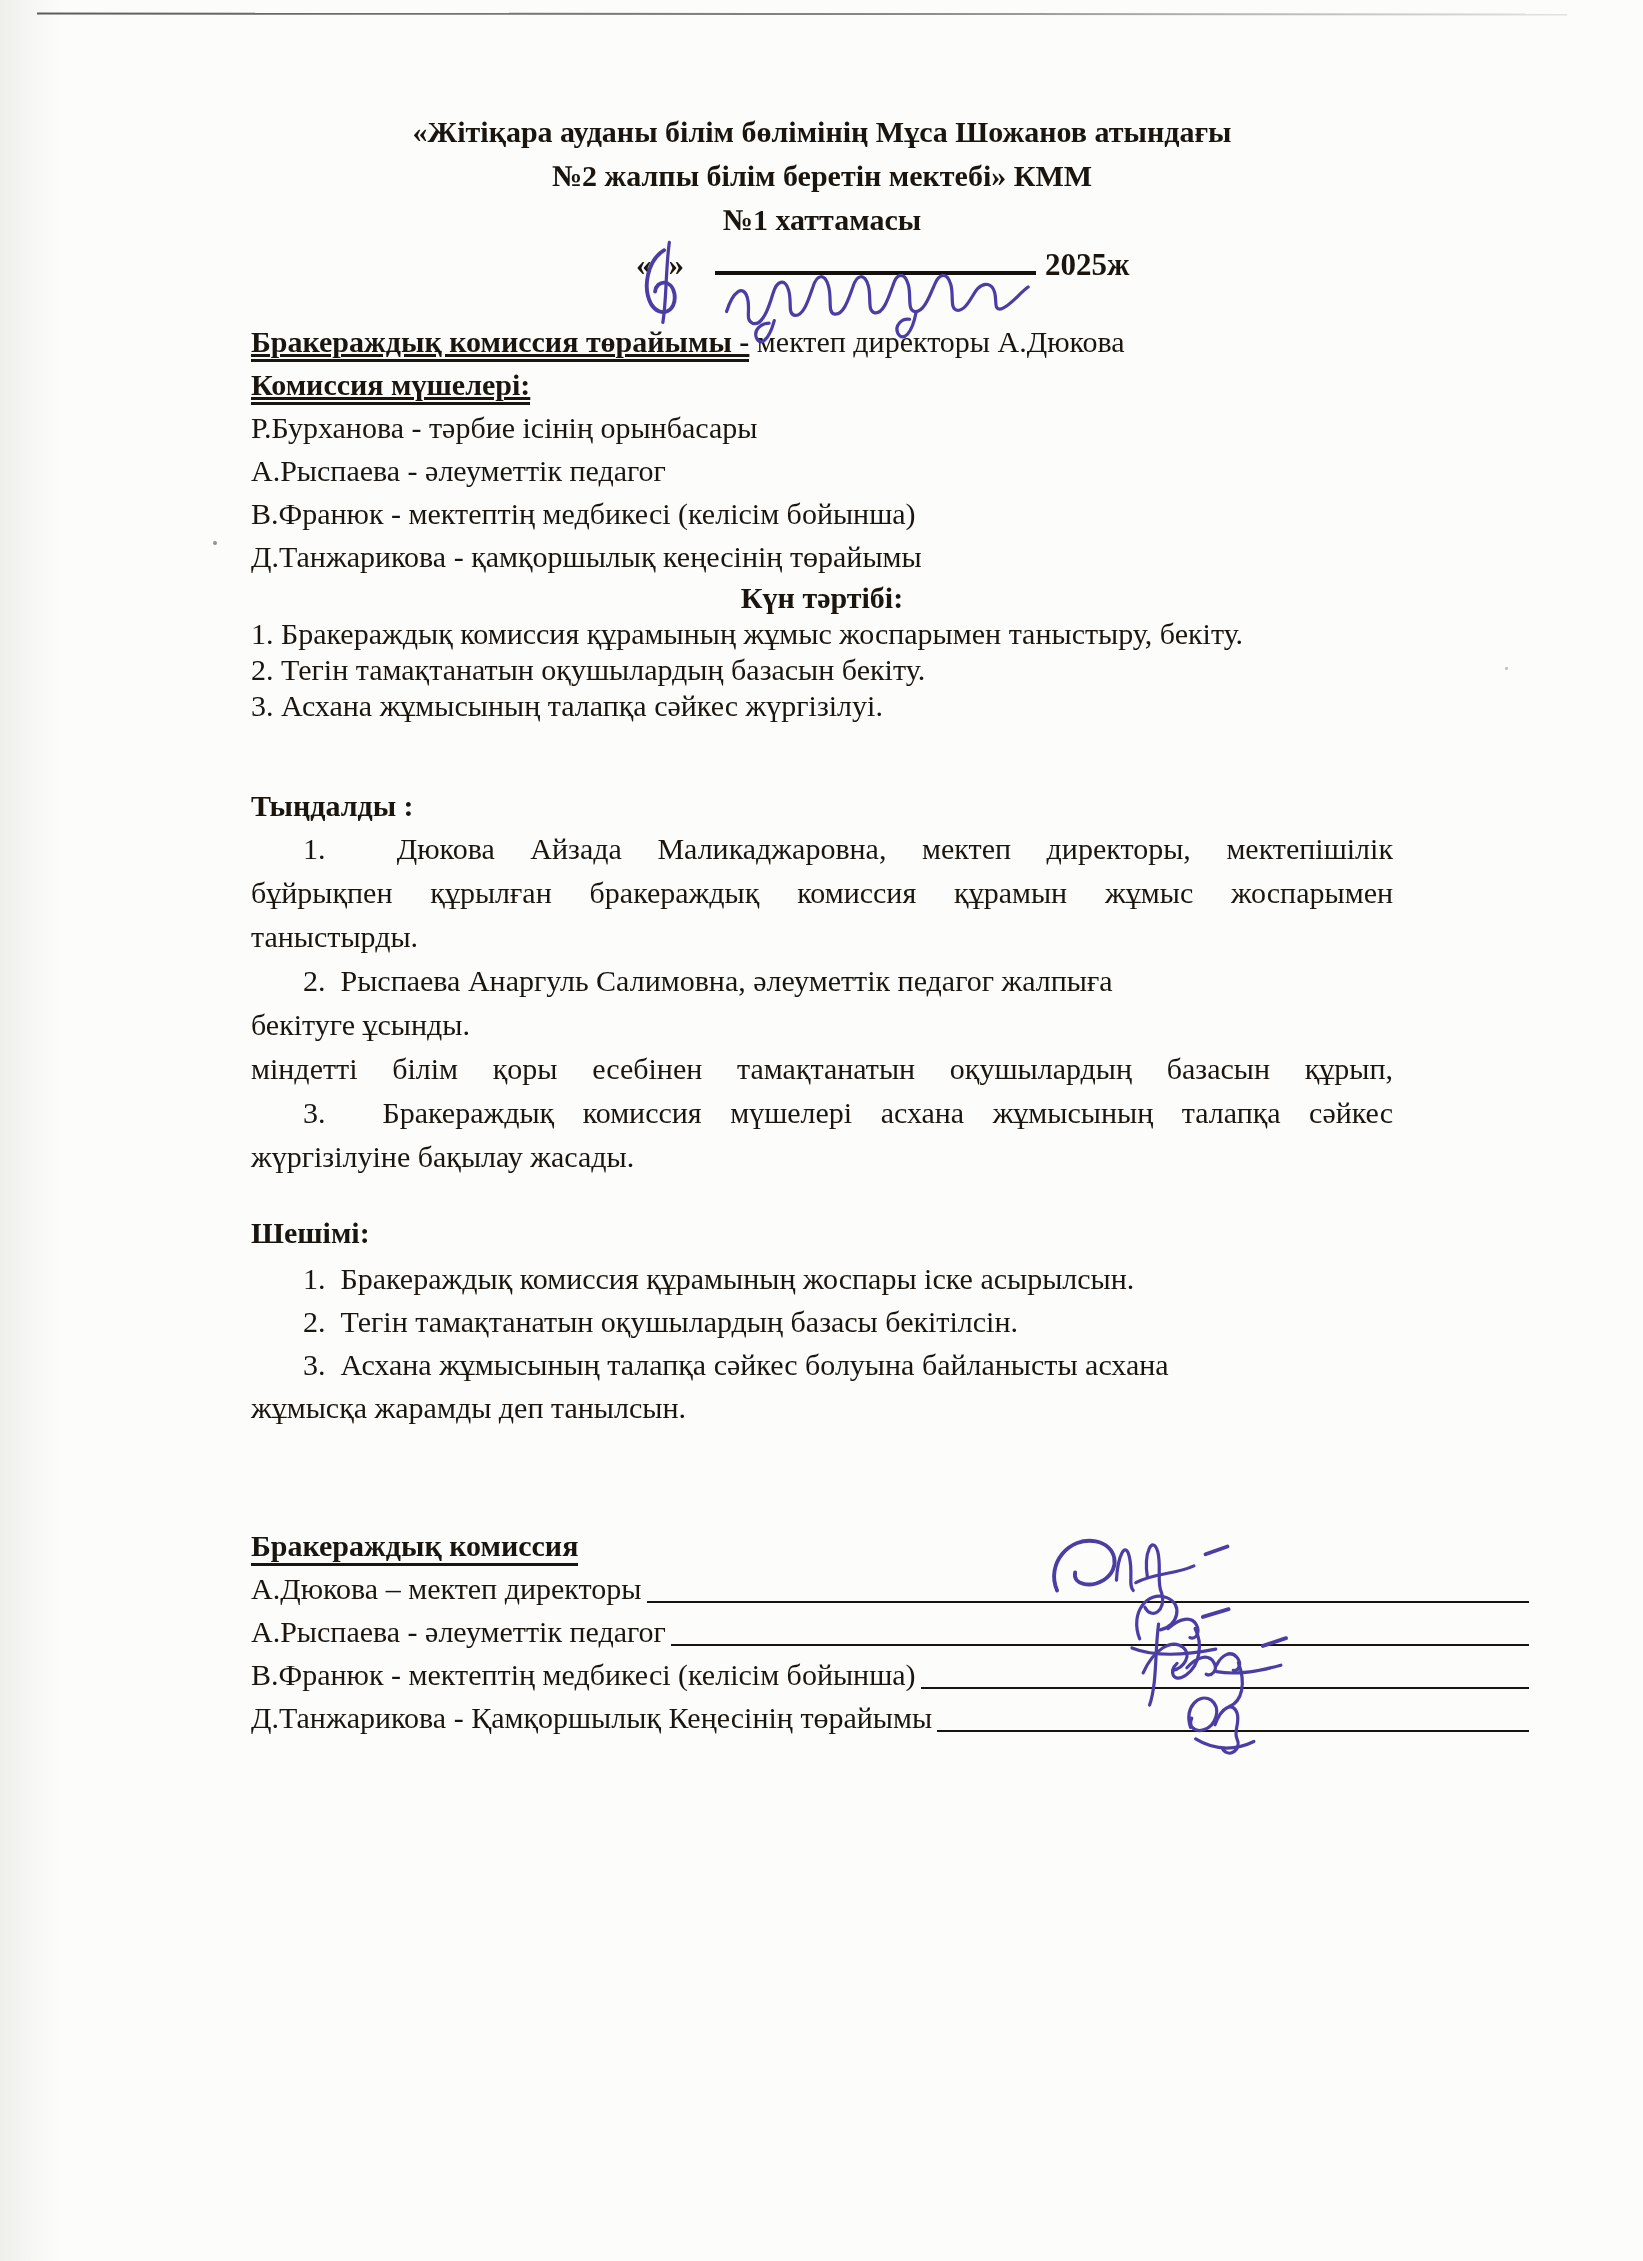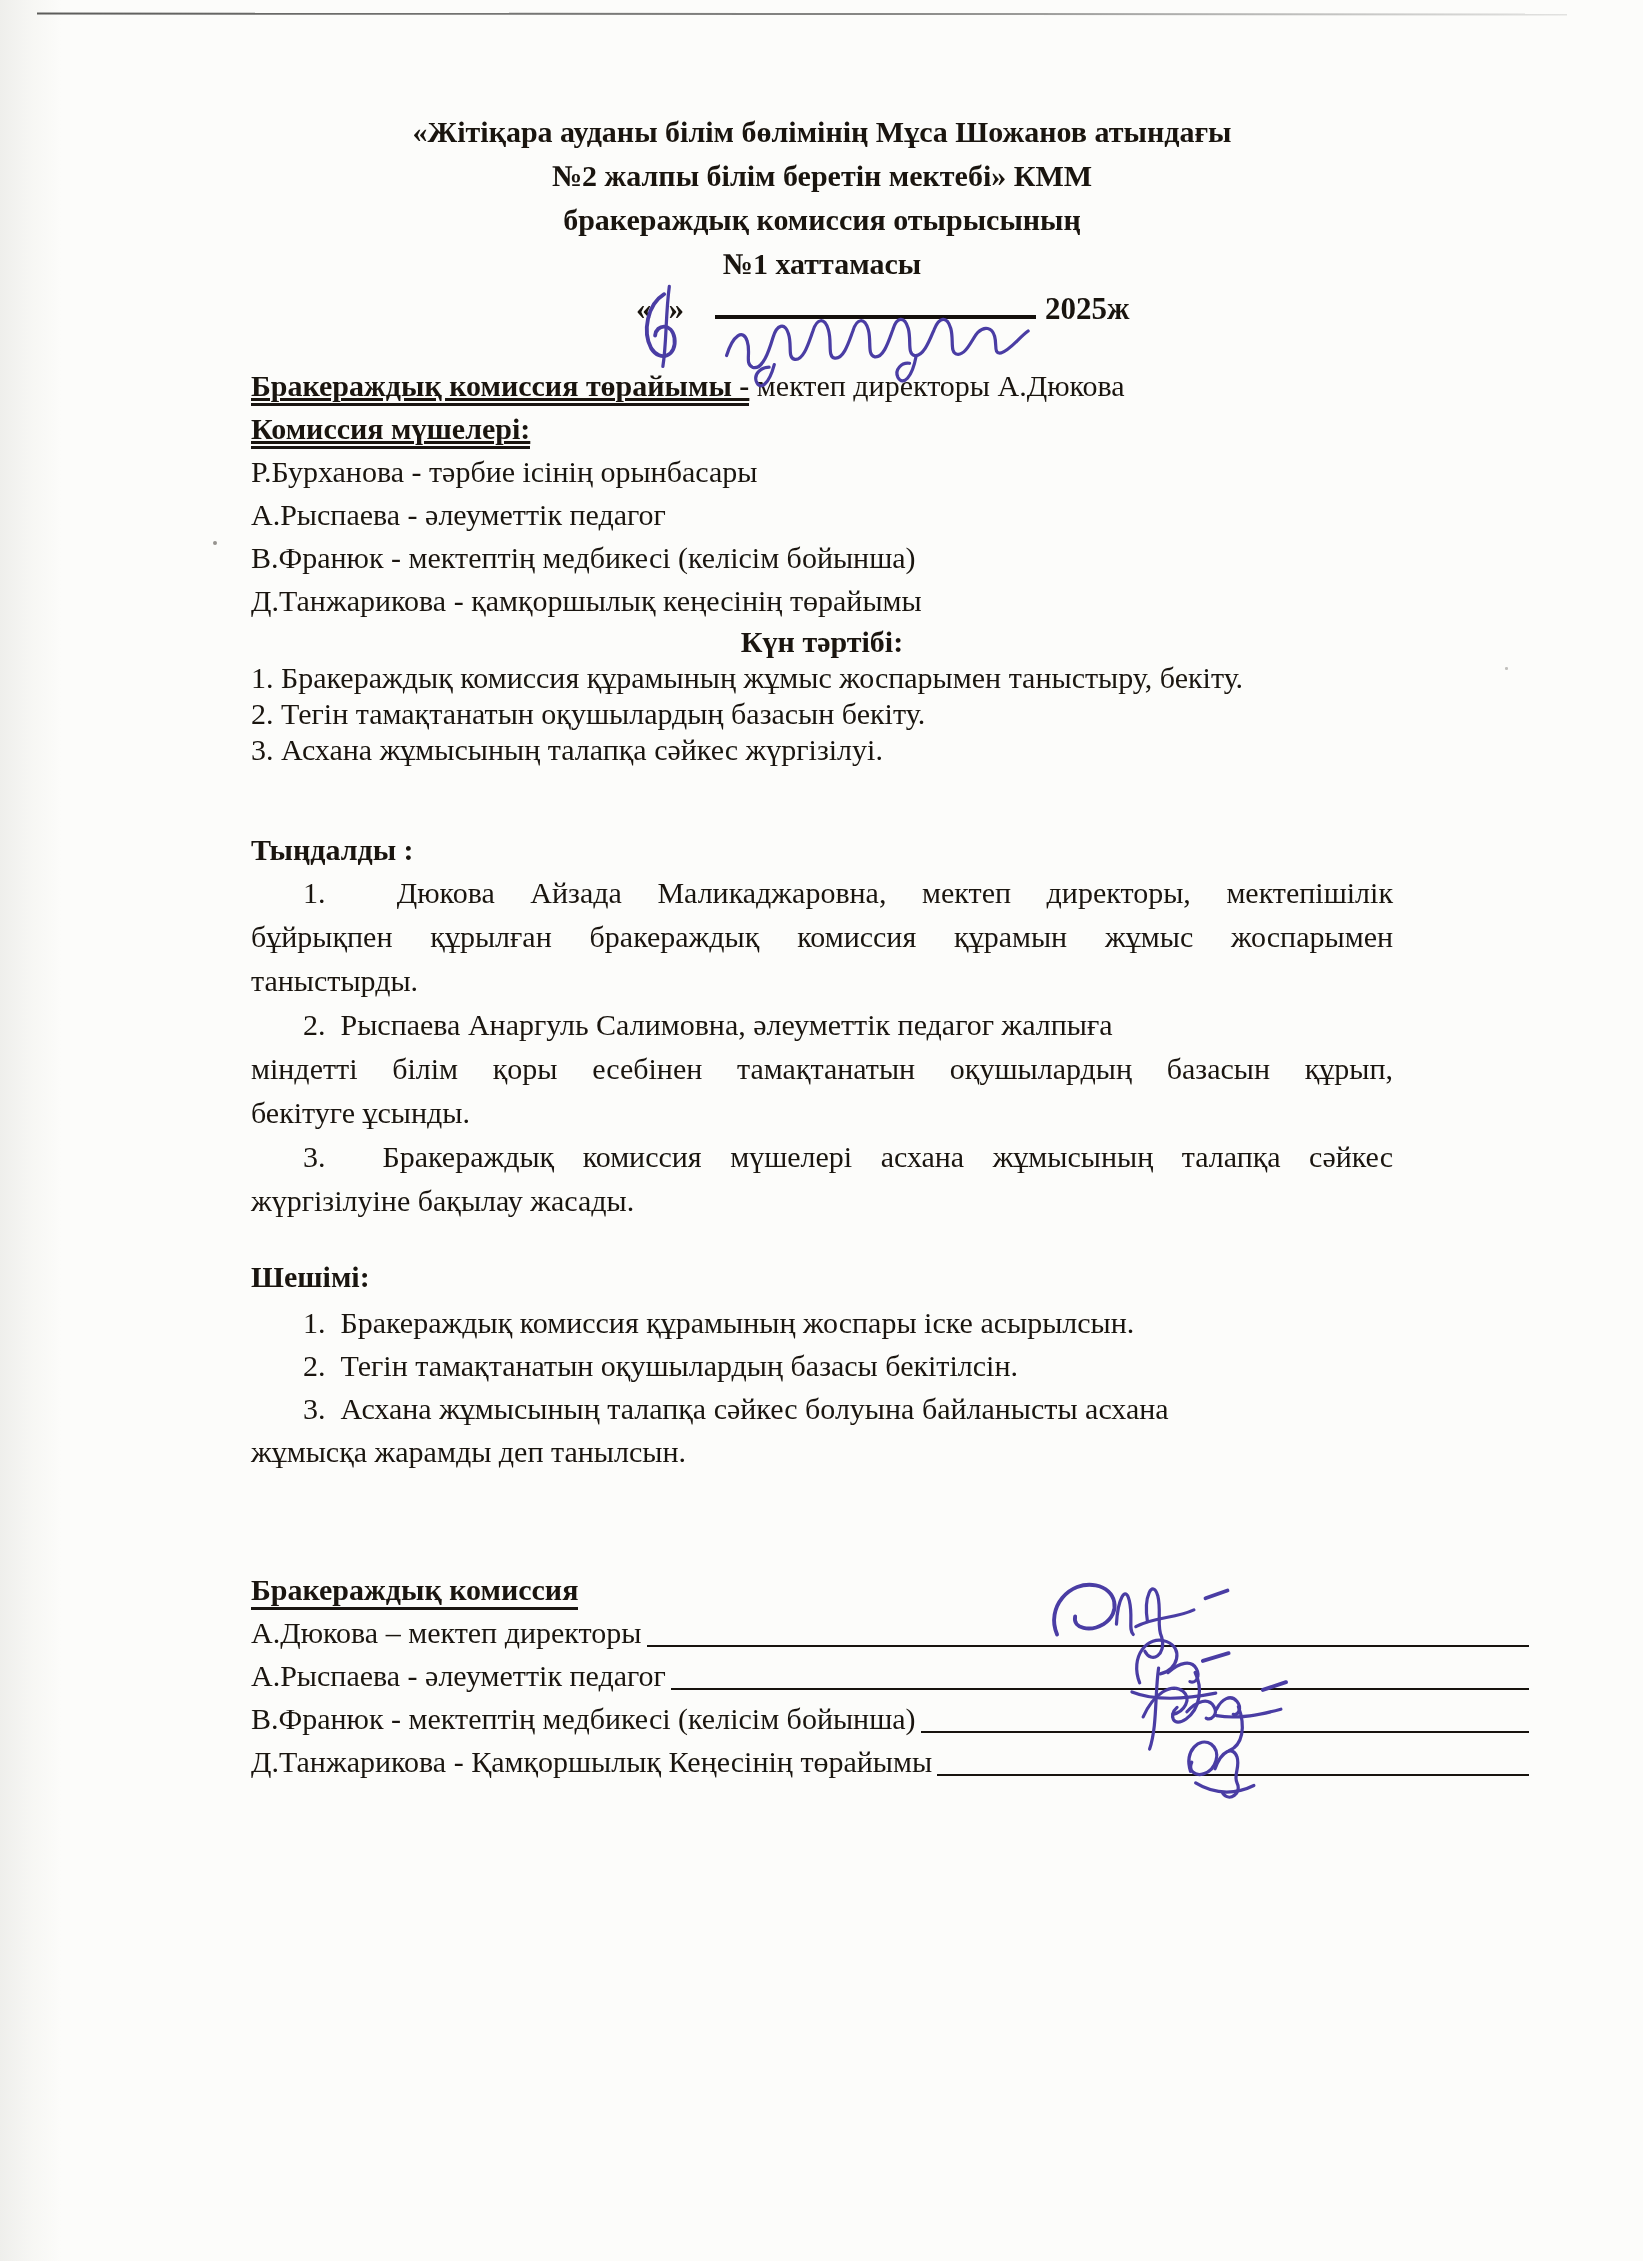--- a/index.html
+++ b/index.html
@@ -83,21 +83,20 @@
   <div class="edge-band-left"></div>
   <div class="top-scan-line"></div>
   <div class="speckle s1"></div>
   <div class="speckle s2"></div>
 
   <div class="content">
 
     <div class="title-block">
       <div>«Жітіқара ауданы білім бөлімінің Мұса Шожанов атындағы</div>
       <div>№2 жалпы білім беретін мектебі» КММ</div>
-      <div>бракераждық комиссия отырысының</div>
       <div>№1 хаттамасы</div>
     </div>
 
     <div class="date-row">
       <span class="date-quotes">«</span><span class="date-quotes">»</span><span class="date-underline"></span><span class="date-year">2025ж</span>
       
       <svg class="hand" style="left:377px;top:-11.6px;" width="71" height="97" viewBox="0 0 110 150">
         <path d="M56,28 C30,44 22,86 36,112 C50,134 76,124 72,96 C68,72 44,74 42,92" stroke-width="6"></path>
         <path d="M64,16 C58,60 60,104 54,140" stroke-width="5"></path>
       </svg>
@@ -122,22 +121,22 @@
     <div class="agenda-item">1. Бракераждық комиссия құрамының жұмыс жоспарымен таныстыру, бекіту.</div>
     <div class="agenda-item">2. Тегін тамақтанатын оқушылардың базасын бекіту.</div>
     <div class="agenda-item">3. Асхана жұмысының талапқа сәйкес жүргізілуі.</div>
 
     <div class="heard-heading">Тыңдалды :</div>
     <div class="heard-lines">
       <span class="ln indent just">1.&nbsp; Дюкова Айзада Маликаджаровна, мектеп директоры, мектепішілік</span>
       <span class="ln just">бұйрықпен құрылған бракераждық комиссия құрамын жұмыс жоспарымен</span>
       <span class="ln">таныстырды.</span>
       <span class="ln indent">2.&nbsp; Рыспаева Анаргуль Салимовна, әлеуметтік педагог жалпыға</span>
+      <span class="ln">бекітуге ұсынды.</span>
       <span class="ln just">міндетті білім қоры есебінен тамақтанатын оқушылардың базасын құрып,</span>
-      <span class="ln">бекітуге ұсынды.</span>
       <span class="ln indent just">3.&nbsp; Бракераждық комиссия мүшелері асхана жұмысының талапқа сәйкес</span>
       <span class="ln">жүргізілуіне бақылау жасады.</span>
     </div>
 
     <div class="decision-heading">Шешімі:</div>
     <div class="decision-lines">
       <span class="ln indent">1.&nbsp; Бракераждық комиссия құрамының жоспары іске асырылсын.</span>
       <span class="ln indent">2.&nbsp; Тегін тамақтанатын оқушылардың базасы бекітілсін.</span>
       <span class="ln indent">3.&nbsp; Асхана жұмысының талапқа сәйкес болуына байланысты асхана</span>
       <span class="ln">жұмысқа жарамды деп танылсын.</span>

